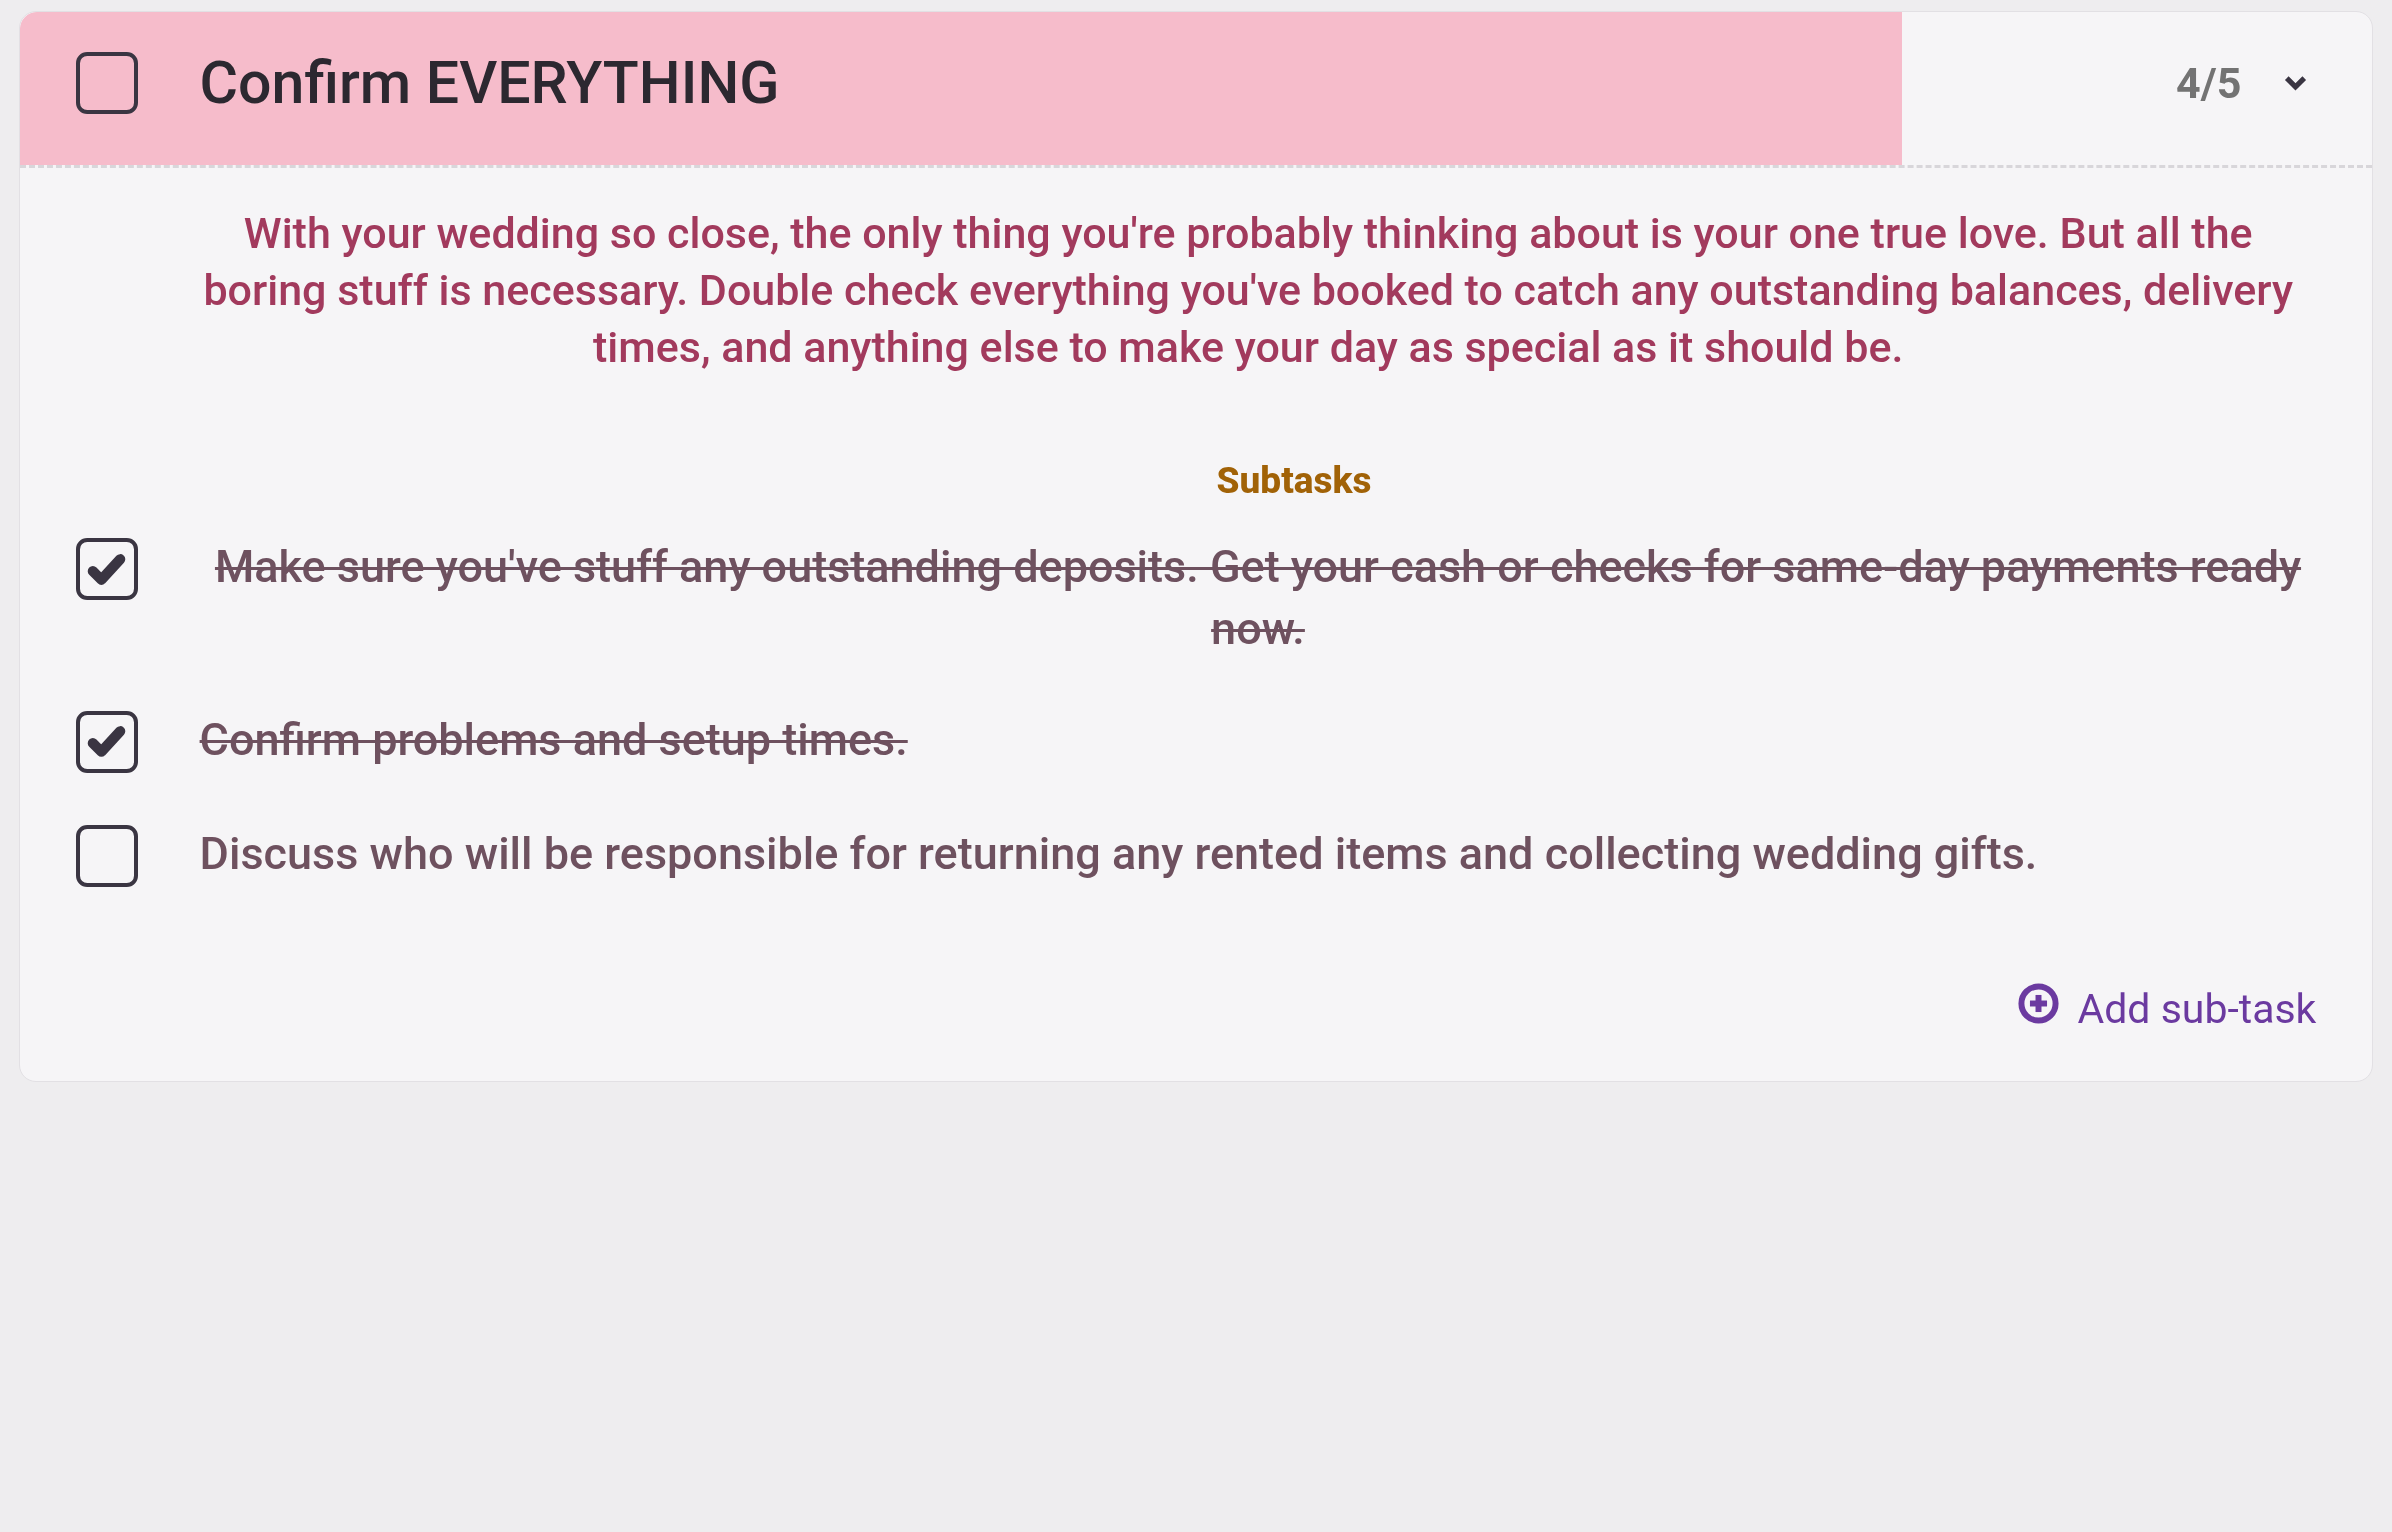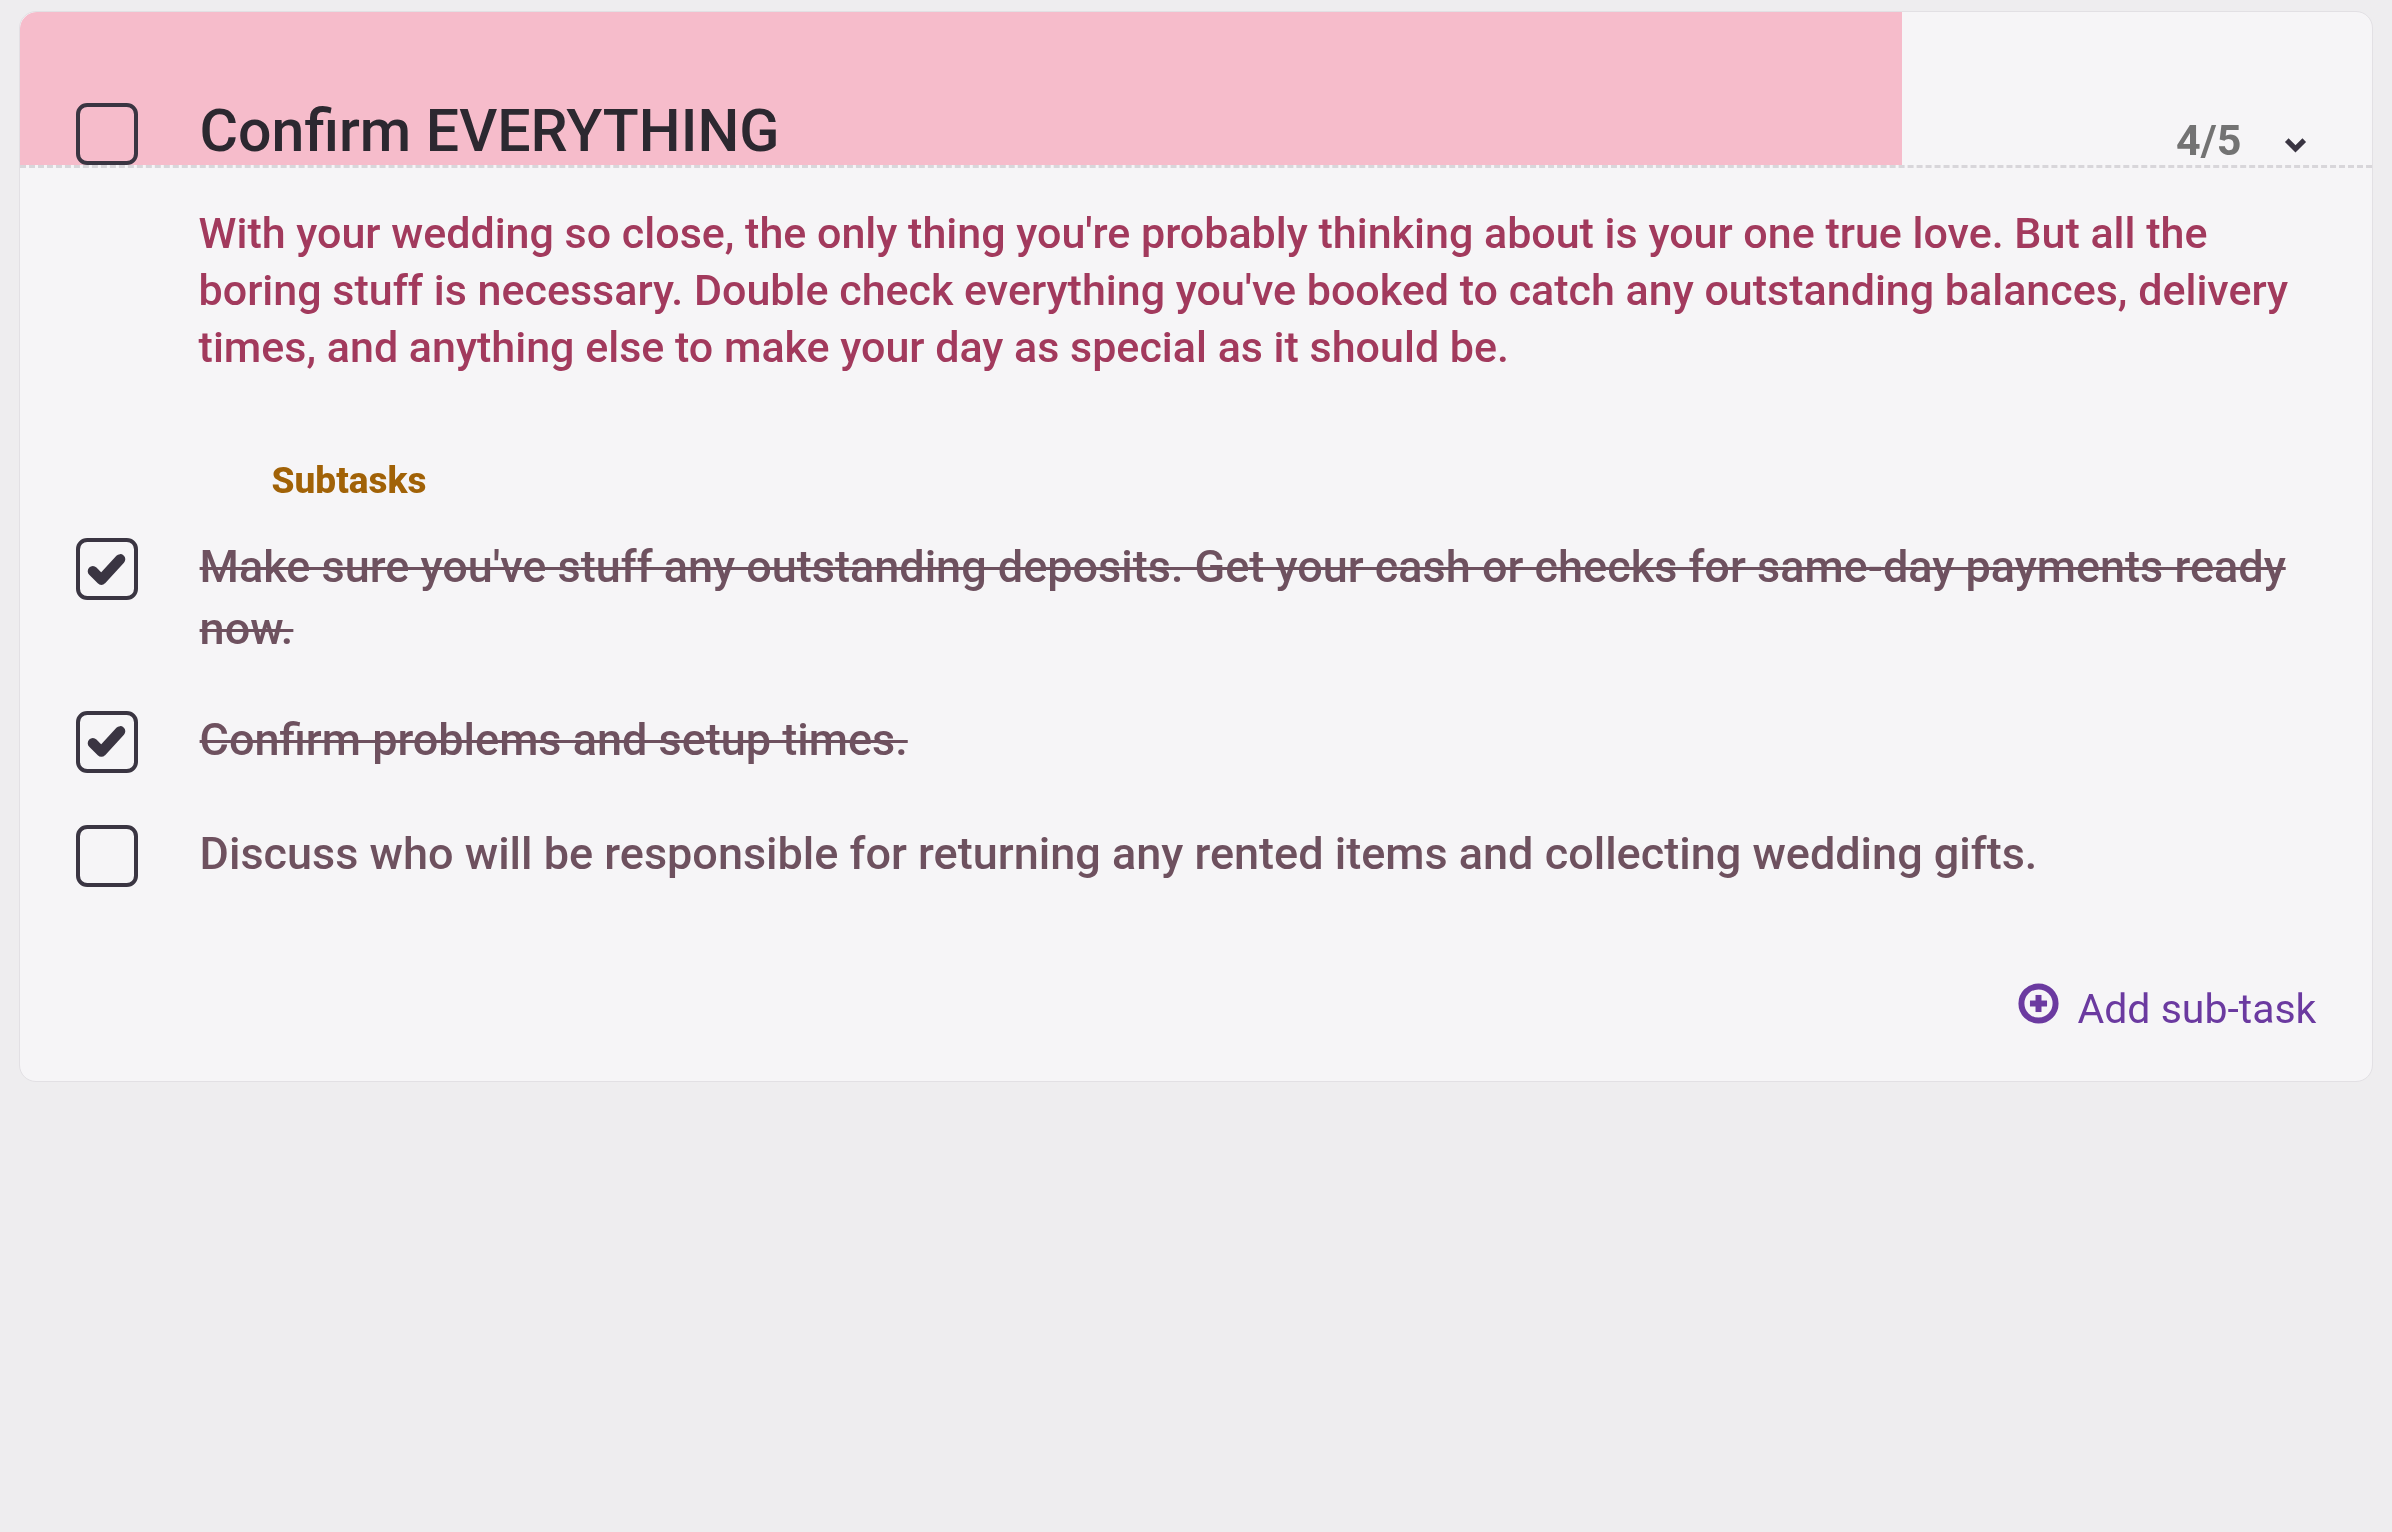--- a/index.html
+++ b/index.html
@@ -28,24 +28,24 @@
     top: 0; left: 0; bottom: 0;
     width: 80%;
     background: #f6bccb;
     border-top-left-radius: 17px;
     z-index: 0;
   }
   .header-content {
     position: relative;
     z-index: 1;
     display: flex;
-    align-items: flex-end;
+    align-items: center;
     width: 100%;
     height: 100%;
-    padding: 0 56px 0 56px;
+    padding: 0 56px 12px 56px;
   }
   .main-checkbox {
     width: 62px;
     height: 62px;
     border: 4.7px solid #3a3542;
     border-radius: 11.2px;
     background: transparent;
     flex-shrink: 0;
     cursor: pointer;
   }
@@ -77,20 +77,21 @@
     stroke-width: 3.5;
     fill: none;
   }
   .dashed-sep {
     border: none;
     border-top: 3.7px dashed #d8d6da;
     margin: 0;
   }
   .body {
     padding: 37px 56px 18.6px 56px;
+    text-align: center;
   }
   .description {
     font-size: 43px;
     line-height: 1.32;
     color: #a23a5d;
     font-weight: 500;
     margin-left: 123px;
     margin-right: 18.6px;
     margin-bottom: 84px;
   }

